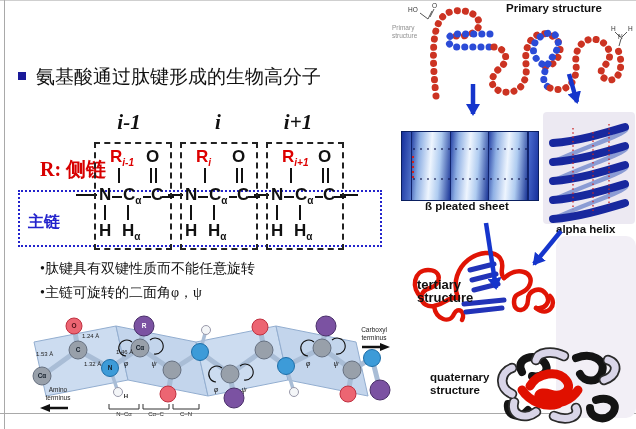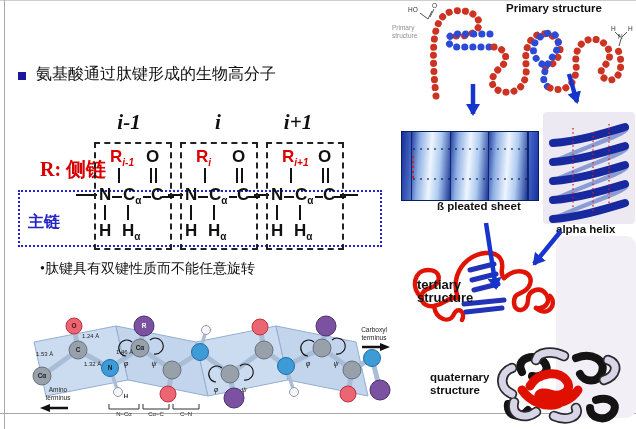--- a/index.html
+++ b/index.html
@@ -7,21 +7,21 @@
          font-family:"Liberation Sans",sans-serif;}
   .frame-left{position:absolute;left:4px;top:0;width:1px;height:429px;background:#a9a9a9;}
   .frame-bottom{position:absolute;left:0;top:413px;width:636px;height:1px;background:#a9a9a9;}
   .frame-top{position:absolute;left:0;top:0;width:636px;height:1px;background:#cfcfcf;}
 
   
   .title{position:absolute;left:40px;top:8px;font-family:"Liberation Serif","DejaVu Serif",serif;
          font-size:40px;font-weight:600;color:#0d0d0d;letter-spacing:3px;white-space:nowrap;}
   .brow{position:absolute;left:14px;display:flex;align-items:flex-start;}
   .sq{width:8px;height:8px;background:#1a1a99;margin:8px 10px 0 4px;flex:0 0 auto;}
-  .btxt{font-family:"Liberation Serif","DejaVu Serif",serif;font-size:16px;color:#111;white-space:nowrap;}
+  .btxt{font-family:"Liberation Serif","DejaVu Serif",serif;font-size:19px;color:#111;white-space:nowrap;}
   .note{position:absolute;left:40px;font-family:"Liberation Serif","DejaVu Serif",serif;
         font-size:14px;color:#111;white-space:nowrap;}
   .idx{position:absolute;font-family:"Liberation Serif","DejaVu Serif",serif;font-style:italic;
        font-weight:600;font-size:21px;color:#101010;text-align:center;}
 
   
   .chem{position:absolute;left:10px;top:140px;width:380px;height:116px;}
   .sclab{position:absolute;left:30px;top:16px;font-family:"Liberation Serif","DejaVu Serif",serif;
          font-weight:700;font-size:20px;color:#d70000;white-space:nowrap;}
   .mclab{position:absolute;left:18px;top:72px;font-family:"Liberation Serif","DejaVu Serif",serif;
@@ -34,21 +34,21 @@
   .asub{font-size:10px;vertical-align:-4px;}
   .bv{position:absolute;display:block;width:2px;height:15px;background:#111;}
   .bhh{position:absolute;display:block;height:2px;top:52px;background:#111;}
   .cb{position:absolute;display:block;height:2px;top:54px;background:#111;}
 
   
   .tintstrip{position:absolute;left:556px;top:236px;width:80px;height:182px;background:#f2eff6;border-radius:10px;}
   .ptitle{position:absolute;left:506px;top:2px;font-size:11.5px;font-weight:700;color:#111;white-space:nowrap;}
   .pcap{position:absolute;left:392px;top:24px;font-size:6.5px;color:#909090;line-height:8px;}
   .stitle{position:absolute;left:477px;top:97px;font-size:11.5px;font-weight:700;color:#111;white-space:nowrap;}
-  .shlab{position:absolute;left:425px;top:200px;font-size:11.5px;font-weight:700;color:#111;white-space:nowrap;margin-left:12px;}
+  .shlab{position:absolute;left:425px;top:200px;font-size:11.5px;font-weight:700;color:#111;white-space:nowrap;}
   .ahlab{position:absolute;left:556px;top:223px;font-size:11.5px;font-weight:700;color:#111;white-space:nowrap;}
   .terlab{position:absolute;left:417px;top:278px;font-size:13px;font-weight:700;color:#111;line-height:13px;}
   .qualab{position:absolute;left:430px;top:371px;font-size:11.5px;font-weight:700;color:#111;line-height:13px;}
 
   .sheet{position:absolute;left:401px;top:131px;width:138px;height:70px;display:flex;border:1px solid #0a1f60;box-sizing:border-box;}
   .sheet .edge{width:9px;background:linear-gradient(94deg,#16309c,#5577cc);border-right:1px solid #11246e;}
   .sheet .edge2{width:9px;background:linear-gradient(94deg,#4a6cd0,#16309c);border-left:1px solid #11246e;}
   .sheet .pan{flex:1;background:linear-gradient(94deg,#2844a6 0%,#8fb0e4 20%,#eef5fe 48%,#aecbf0 70%,#1c3798 100%);border-right:1px solid #11246e;}
   .sheet .pan:last-of-type{border-right:none;}
   .chainmark{position:absolute;left:6px;right:6px;height:2px;
@@ -136,20 +136,21 @@
       <span class="atom" style="left:55px;top:42px">C</span>
       <i class="bhh" style="left:66px;width:12px"></i>
       <i class="bv" style="left:8px;top:61px"></i>
       <span class="atom" style="left:3px;top:78px">H</span>
       <i class="bv" style="left:31px;top:61px"></i>
       <span class="atom" style="left:26px;top:78px"><span>H</span><sub class="asub">α</sub></span>
     </div>
   </div>
 
   <div class="note" style="top:260px">•肽键具有双键性质而不能任意旋转</div>
+  <div class="note" style="top:284px">•主链可旋转的二面角φ，ψ</div>
 
   <svg class="absvg" style="left:22px;top:314px" width="375" height="104" viewBox="0 0 375 104">
     <g>
       <polygon points="12,28 94,12 106,66 24,82" fill="#ccdcf0" stroke="#93aed0" stroke-width="1"></polygon>
       <polygon points="94,12 174,28 186,82 106,66" fill="#c3d5ec" stroke="#93aed0" stroke-width="1"></polygon>
       <polygon points="174,28 254,12 266,66 186,82" fill="#ccdcf0" stroke="#93aed0" stroke-width="1"></polygon>
       <polygon points="254,12 334,28 346,82 266,66" fill="#c3d5ec" stroke="#93aed0" stroke-width="1"></polygon>
     </g>
     <g stroke="#a9bdd6" stroke-width="5" stroke-linecap="round">
       <line x1="20" y1="62" x2="56" y2="36"></line>

